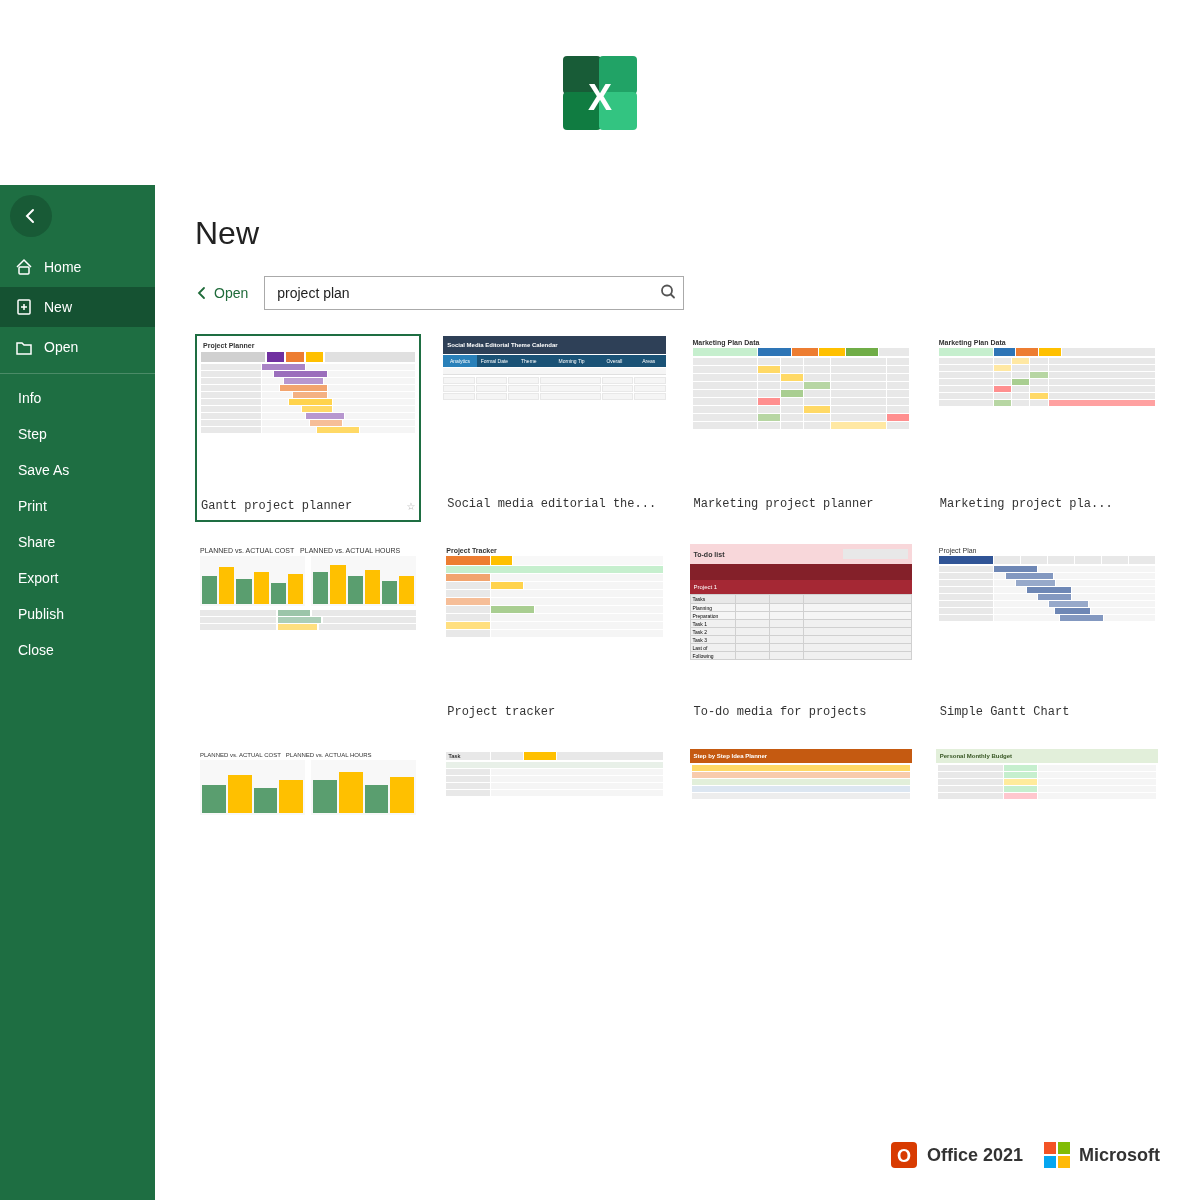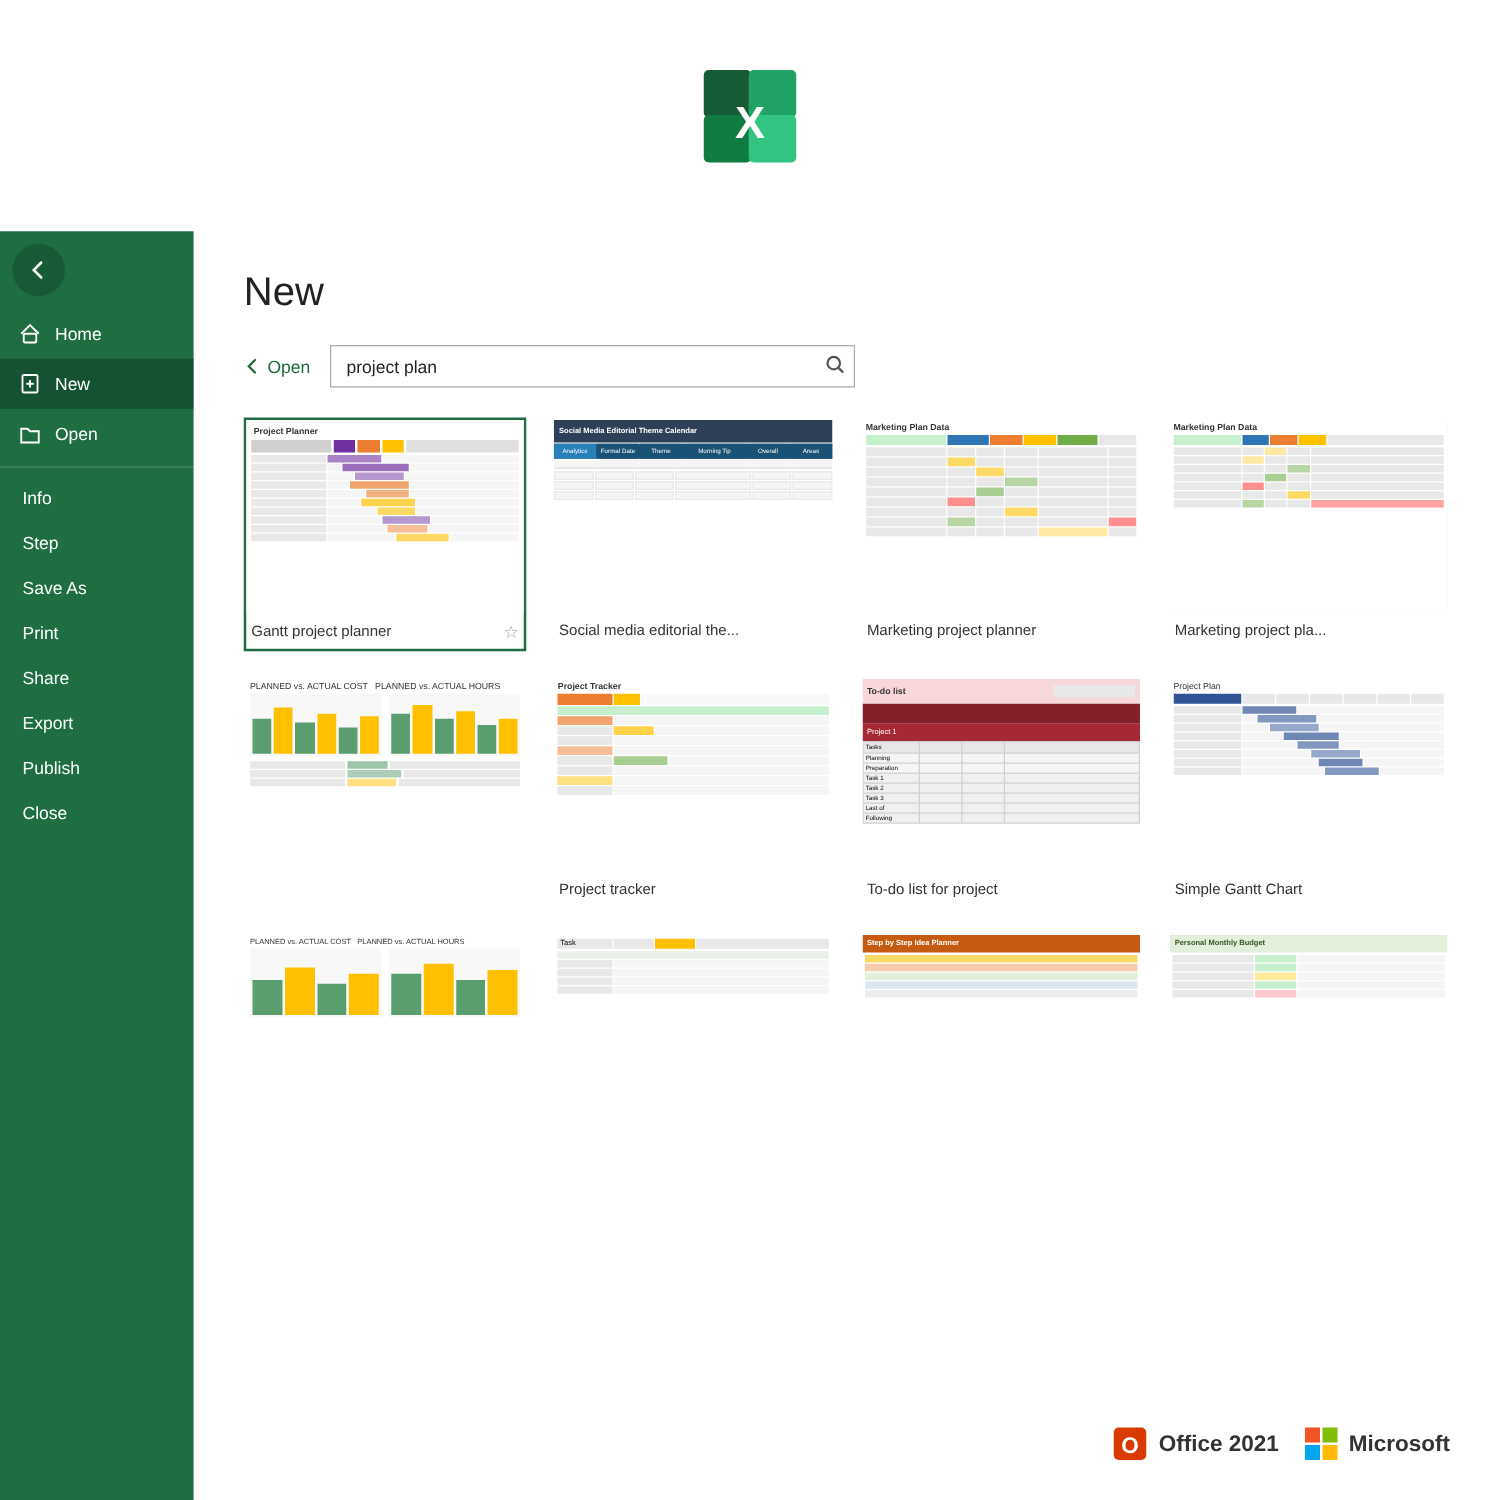--- a/index.html
+++ b/index.html
@@ -137,20 +137,21 @@
       height: 155px;
       overflow: hidden;
       background: #f5f5f5;
       position: relative;
     }
     .template-footer {
       display: flex;
       align-items: center;
       justify-content: space-between;
       padding: 6px 4px;
+      font-family: Liberation Mono, monospace;
     }
     .template-name {
       font-size: 12px;
       color: #333;
     }
     .pin-icon {
       color: #aaa;
       font-size: 14px;
     }
 
@@ -728,21 +729,21 @@
               <div style="display:flex;gap:1px;height:7px;">
                   <div style="width:20%;background:#f0f0f0;font-size:5px;padding-left:2px;display:flex;align-items:center;">Following</div>
                   <div style="width:15%;background:#f0f0f0;"></div>
                   <div style="width:15%;background:#f0f0f0;"></div>
                   <div style="flex:1;background:#f0f0f0;"></div>
                 </div>
             </div>
           </div>
         </div>
         <div class="template-footer">
-          <span class="template-name">To-do list for project</span>
+          <span class="template-name">To-do media for projects</span>
         </div>
       </div>
 
       <div class="template-card partial">
         <div class="template-thumb">
           <div style="background:#fff;width:100%;height:100%;padding:3px;">
             <div style="font-size:7px;color:#333;padding-bottom:2px;">Project Plan</div>
             <div style="display:flex;gap:1px;margin-bottom:2px;height:8px;">
               <div style="width:25%;background:#305496;"></div>
               <div style="flex:1;display:flex;gap:1px;">

